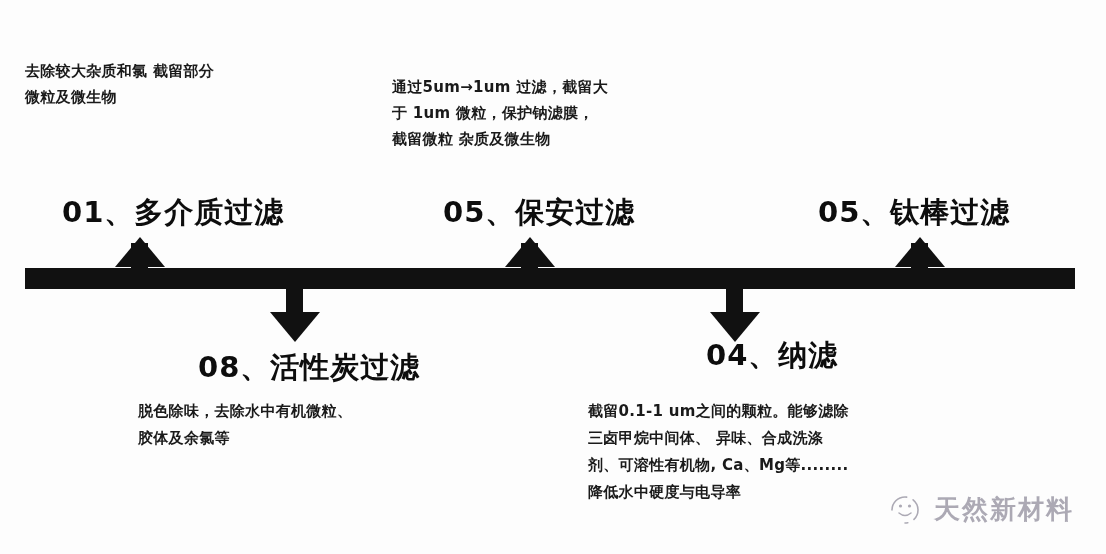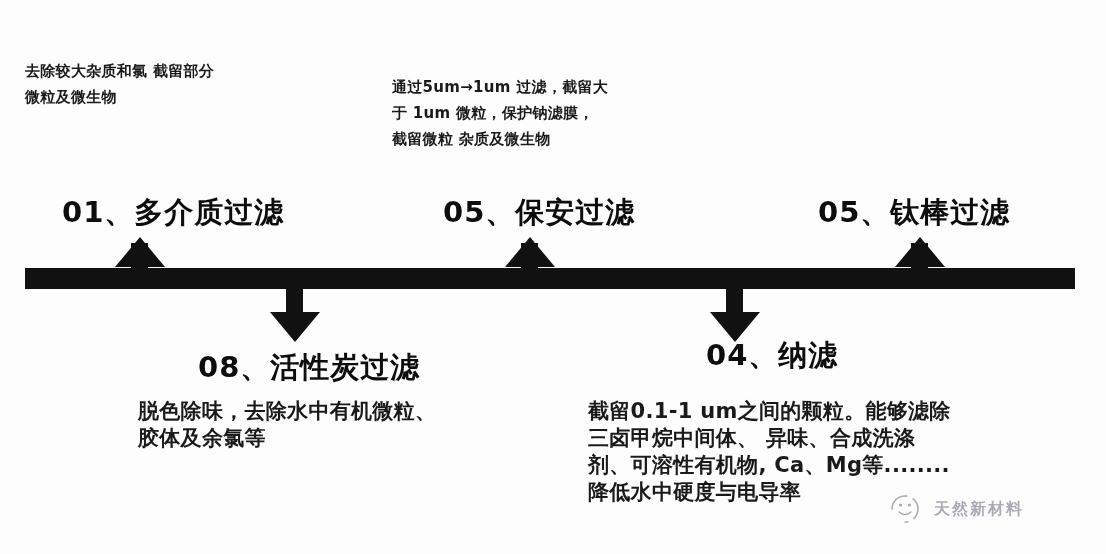--- a/index.html
+++ b/index.html
@@ -66,21 +66,21 @@
     position: absolute;
     color: #0d0d0d;
     font-size: 29px;
     font-weight: 900;
     letter-spacing: 1px;
     white-space: nowrap;
   }
   .sub-desc {
     position: absolute;
     color: #1a1a1a;
-    font-size: 21px;
+    font-size: 15px;
     line-height: 27px;
     font-weight: 700;
     letter-spacing: 0.3px;
     white-space: pre-line;
   }
 
   
   .watermark {
     position: absolute;
     left: 888px;
@@ -89,21 +89,21 @@
     align-items: center;
     gap: 12px;
     opacity: 0.38;
   }
   .wm-logo {
     width: 34px;
     height: 34px;
     position: relative;
   }
   .wm-text {
-    font-size: 16px;
+    font-size: 26px;
     font-weight: 700;
     color: #2a2440;
     letter-spacing: 2px;
     font-family: "DejaVu Sans", "Liberation Sans", sans-serif;
   }
 </style>
 </head>
 <body>
 
 <div id="stage">

